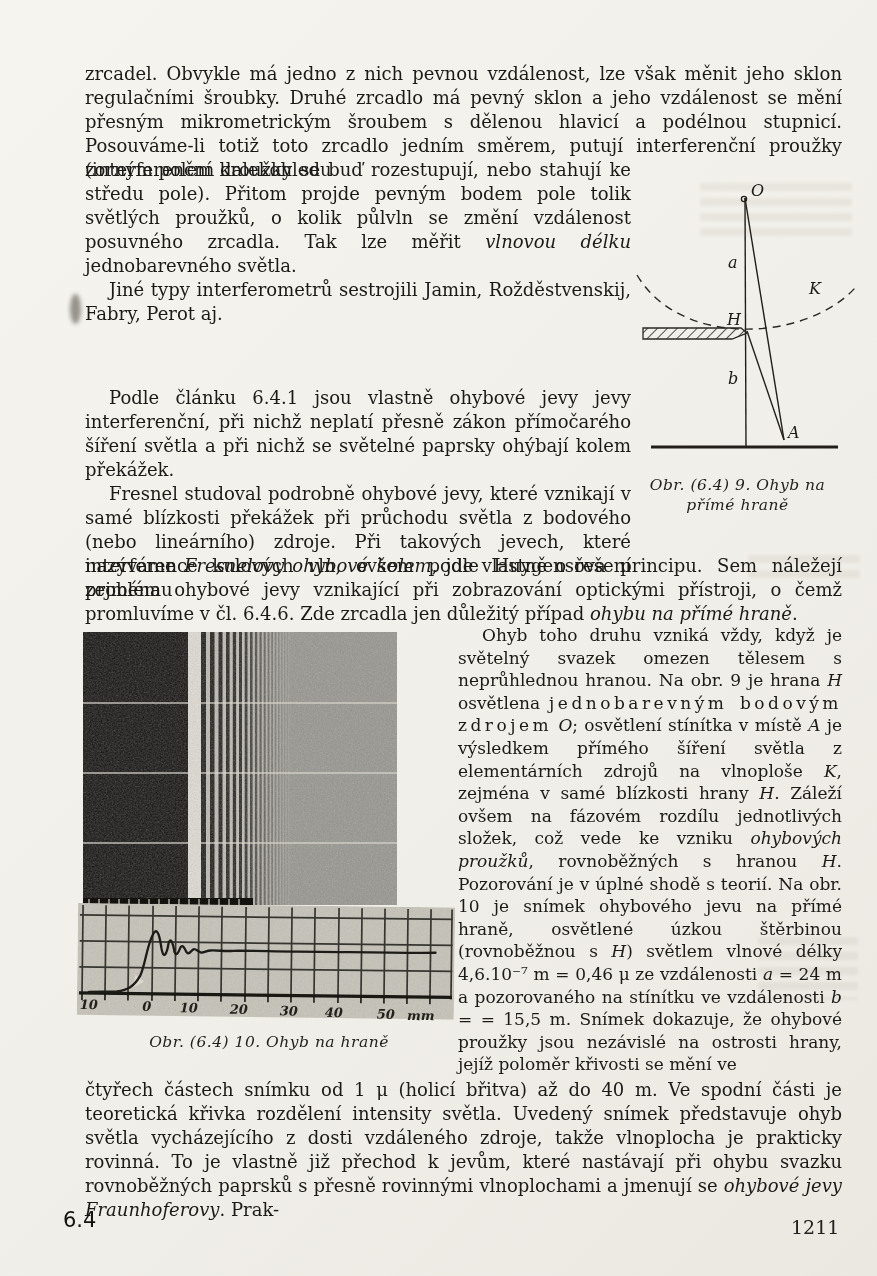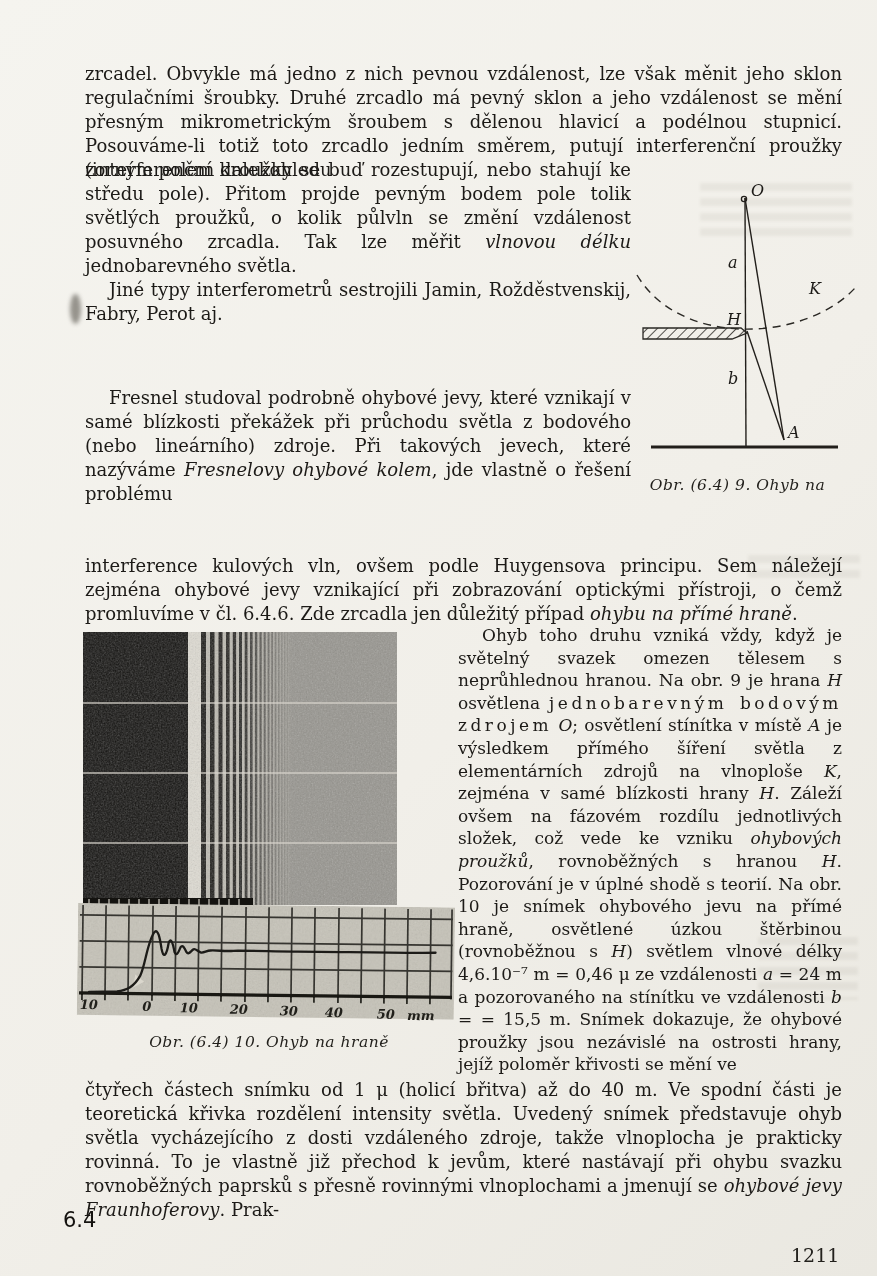--- a/index.html
+++ b/index.html
@@ -30,21 +30,21 @@
   .fig9 .figcap{margin-top:8px;}
   .fig10{position:absolute; left:78px; top:632px; width:380px;}
   .photo{position:absolute; left:5px; top:0;}
   .graphstrip{position:absolute; left:0px; top:271px; transform:rotate(0.7deg); transform-origin:10px 10px;}
   .fig10cap{position:absolute; left:5px; top:400px; width:372px;}
   .footer-section{
     position:absolute; left:63px; top:1208px;
     font-family:"DejaVu Sans","Liberation Sans",sans-serif;
     font-weight:normal; font-size:21px; color:#14120f;
   }
-  .footer-page{position:absolute; left:791px; top:1244px; font-size:19px; color:#23211d;}
+  .footer-page{position:absolute; left:791px; top:1216px; font-size:19px; color:#23211d;}
   .ghost{position:absolute; opacity:0.09; filter:blur(1.5px);
     background:repeating-linear-gradient(180deg, transparent 0 7px, #837d6e 7px 15px);}
   .smudge{position:absolute; left:70px; top:294px; width:11px; height:30px;
     background:#4a463e; border-radius:50%; filter:blur(2px); opacity:0.55;}
   svg text{font-family:"DejaVu Serif","Liberation Serif",serif;}
   .diaglabel{font-style:italic; font-size:16px; fill:#1c1a17;}
   .axislabel{font-style:italic; font-weight:bold; font-size:13px; fill:#21201b;}
 </style>
 </head>
 <body>
@@ -60,20 +60,21 @@
     <p><span>(interferenční kroužky se buď rozestupují, nebo stahují ke středu pole). Přitom projde pevným bodem pole tolik světlých proužků, o kolik půlvln se změní vzdálenost posuvného zrcadla. Tak lze měřit </span><span class="it">vlnovou délku</span><span> jednobarevného světla.</span></p>
     <p class="indent"><span>Jiné typy interferometrů sestrojili Jamin, Rožděstvenskij, Fabry, Perot aj.</span></p>
   </div>
 
   <div class="tblock" style="left:85px; top:62px; width:757px;">
     <p><span>zrcadel. Obvykle má jedno z nich pevnou vzdálenost, lze však měnit jeho sklon regulačními šroubky. Druhé zrcadlo má pevný sklon a jeho vzdálenost se mění přesným mikrometrickým šroubem s dělenou hlavicí a podélnou stupnicí. Posouváme-li totiž toto zrcadlo jedním směrem, putují interferenční proužky zorným polem dalekohledu</span></p>
   </div>
 
 
   <div class="tblock" style="left:85px; top:386px; width:546px;">
+    <p class="indent"><span>Podle článku 6.4.1 jsou vlastně ohybové jevy jevy interferenční, při nichž neplatí přesně zákon přímočarého šíření světla a při nichž se světelné paprsky ohýbají kolem překážek.</span></p>
     <p class="indent"><span>Fresnel studoval podrobně ohybové jevy, které vznikají v samé blízkosti překážek při průchodu světla z bodového (nebo lineárního) zdroje. Při takových jevech, které nazýváme </span><span class="it">Fresnelovy ohybové kolem</span><span>, jde vlastně o řešení problému</span></p>
   </div>
 
   <div class="tblock" style="left:85px; top:554px; width:757px;">
     <p><span>interference kulových vln, ovšem podle Huygensova principu. Sem náležejí zejména ohybové jevy vznikající při zobrazování optickými přístroji, o čemž promluvíme v čl. 6.4.6. Zde zrcadla jen důležitý případ </span><span class="it">ohybu na přímé hraně</span><span>.</span></p>
   </div>
 
   <div class="fig9">
     <svg width="245" height="285" viewBox="0 0 245 285">
       <defs>
@@ -97,20 +98,21 @@
 
       <text class="diaglabel" x="136" y="14">O</text>
       <text class="diaglabel" x="113" y="86">a</text>
       <text class="diaglabel" x="194" y="112">K</text>
       <text class="diaglabel" x="112" y="143">H</text>
       <text class="diaglabel" x="113" y="202">b</text>
       <text class="diaglabel" x="173" y="256">A</text>
     </svg>
     <div class="figcap">
       <div>Obr. (6.4) 9. Ohyb na</div>
+      <div>přímé hraně</div>
     </div>
   </div>
 
   <div class="fig10">
 
     <svg class="photo" width="314" height="273" viewBox="0 0 314 273">
       <defs>
         <filter id="grain" x="0" y="0" width="100%" height="100%">
           <feTurbulence type="fractalNoise" baseFrequency="0.65" numOctaves="3" seed="7" stitchTiles="stitch"></feTurbulence>
           <feColorMatrix type="saturate" values="0"></feColorMatrix>

